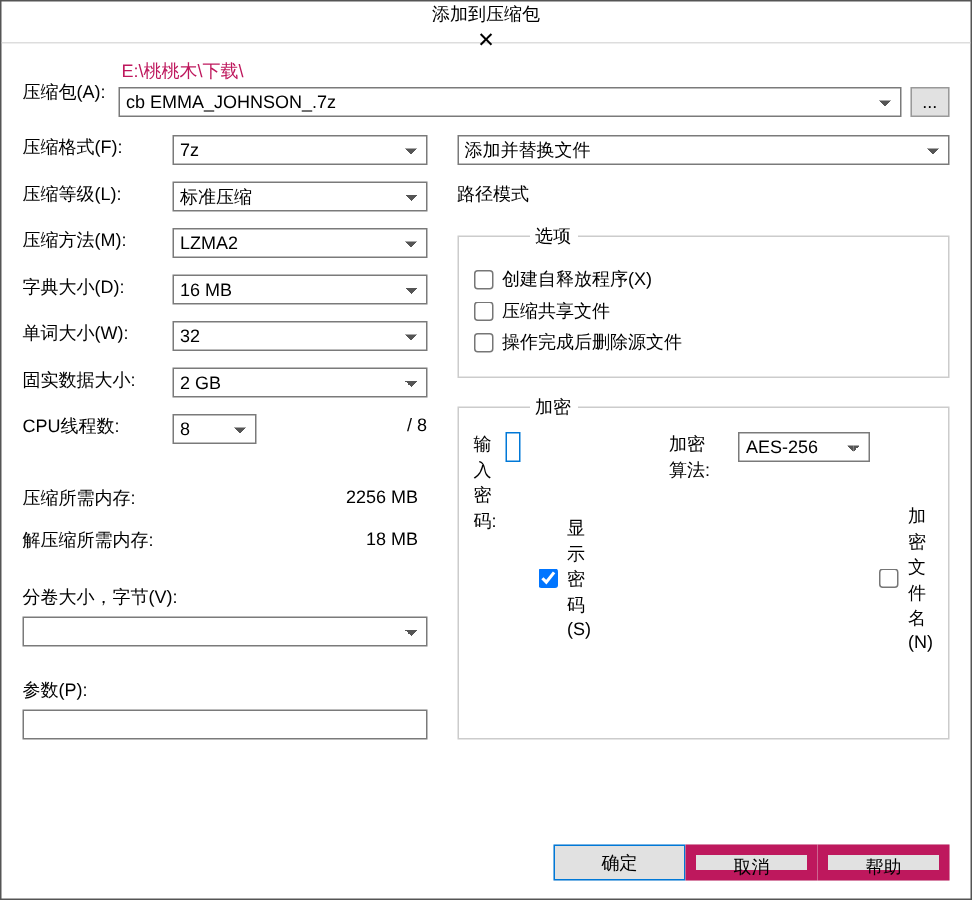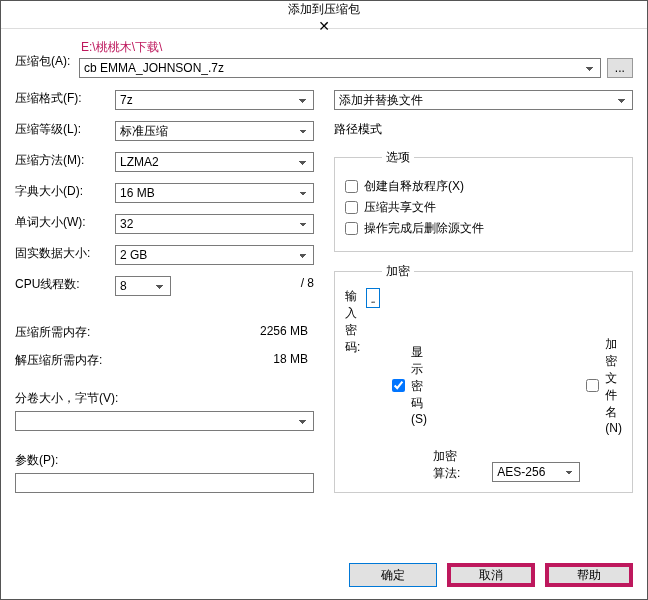--- a/index.html
+++ b/index.html
@@ -22,24 +22,24 @@
 .form-row .lbl { width: 94px; }
 .form-row .ctrl { flex: 1; }
 .form-row .val { flex: 1; text-align: right; padding-right: 6px; }
 .short-select { width: 130px; }
 .cpu-row .sel { width: 56px; }
 fieldset { border: 1px solid #ccc; padding: 8px 10px 10px 10px; }
 legend { padding: 0 4px; margin-left: 37px; }
 .chk-row { display: flex; align-items: center; gap: 6px; margin: 4px 0; }
 .chk-row input[type=checkbox] { width: 13px; height: 13px; }
 .pwd-input { border: 1px solid #0078d7 !important; }
-.enc-algo-row { display: flex; align-items: flex-end; gap: 24px; }
+.enc-algo-row { display: flex; align-items: flex-start; gap: 11px; margin-left: 46px; }
 .enc-algo-row .sel { width: 108px; margin-left: auto; }
-.buttons { display: flex; justify-content: flex-end; gap: 10px; padding: 10px 14px 12px 14px; }
-.buttons button { width: 88px; height: 24px; border: 4px solid #be185d; background: #e1e1e1; cursor: pointer; }
+.buttons { display: flex; justify-content: flex-end; padding: 10px 14px 12px 14px; }
+.buttons button { width: 88px; height: 24px; border: 7px solid #be185d; background: #e1e1e1; cursor: pointer; }
 .buttons button.primary { border: 1px solid #0078d7; }
 .full-input { width: 100%; }
 .spacer { height: 6px; }
 .col-left-extra { margin-top: 10px; }
 .param-label { margin-bottom: 4px; display: block; }
 </style>
 </head>
 <body>
 
 <div class="titlebar">

